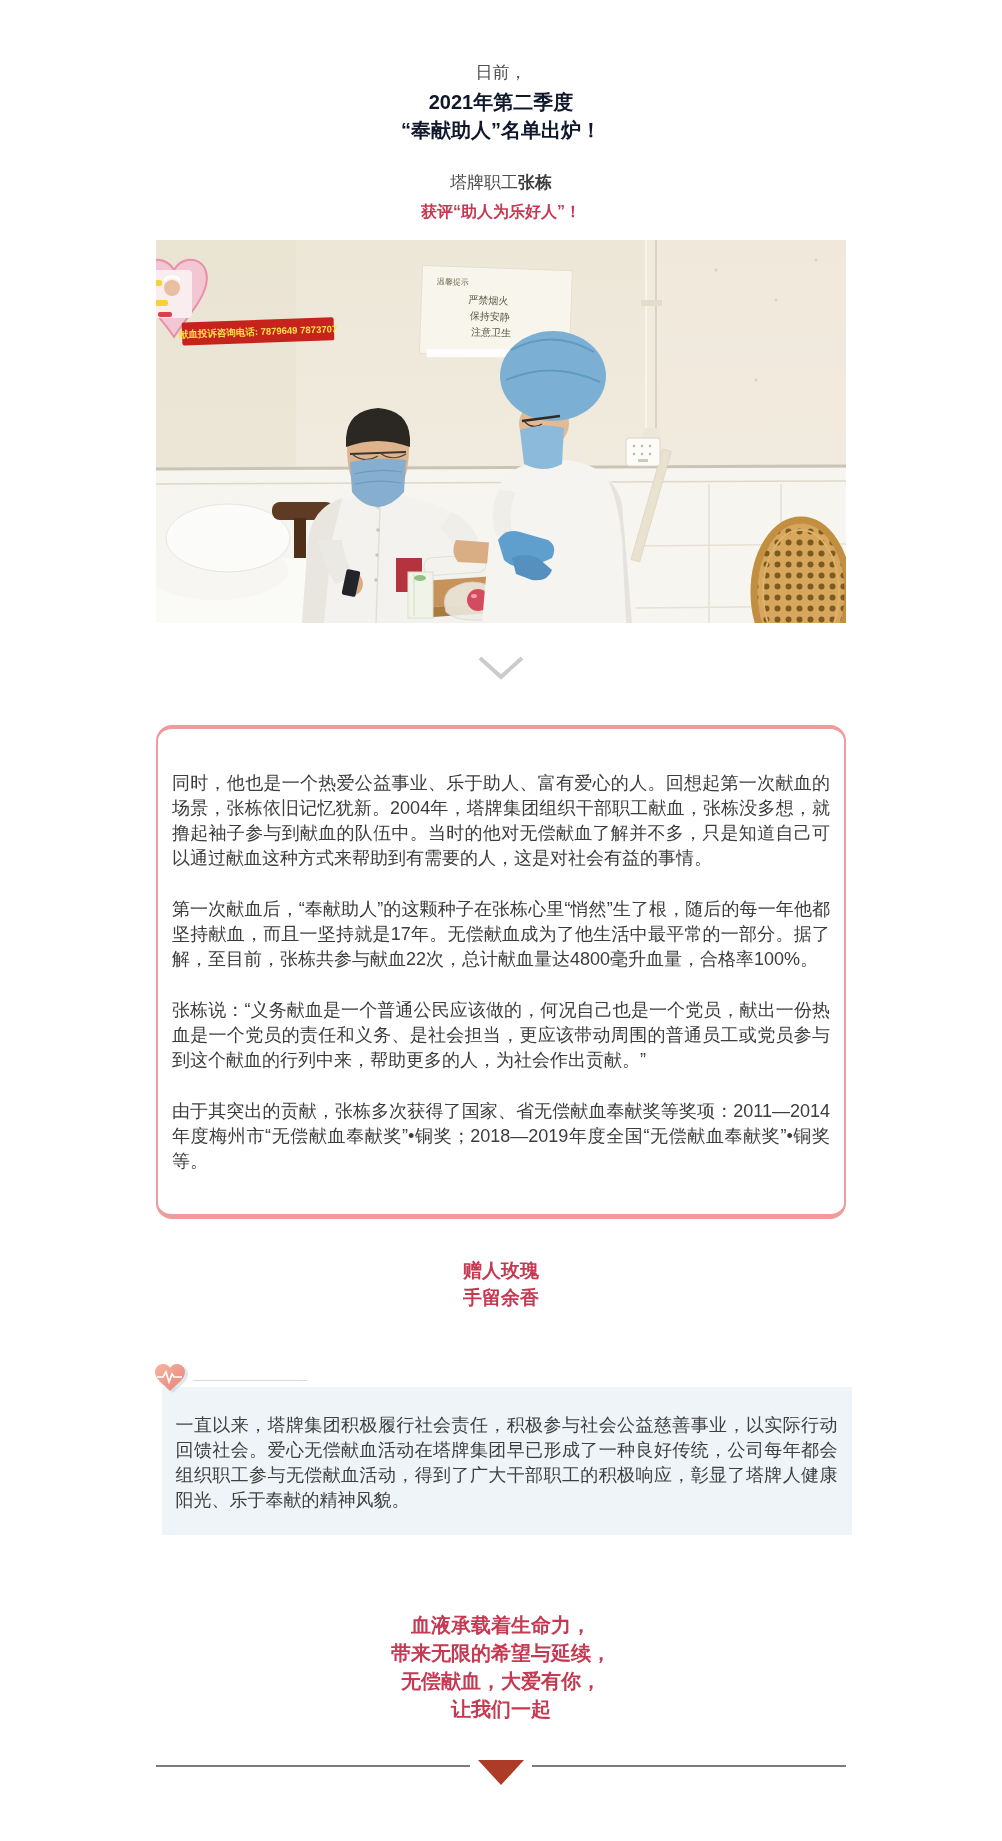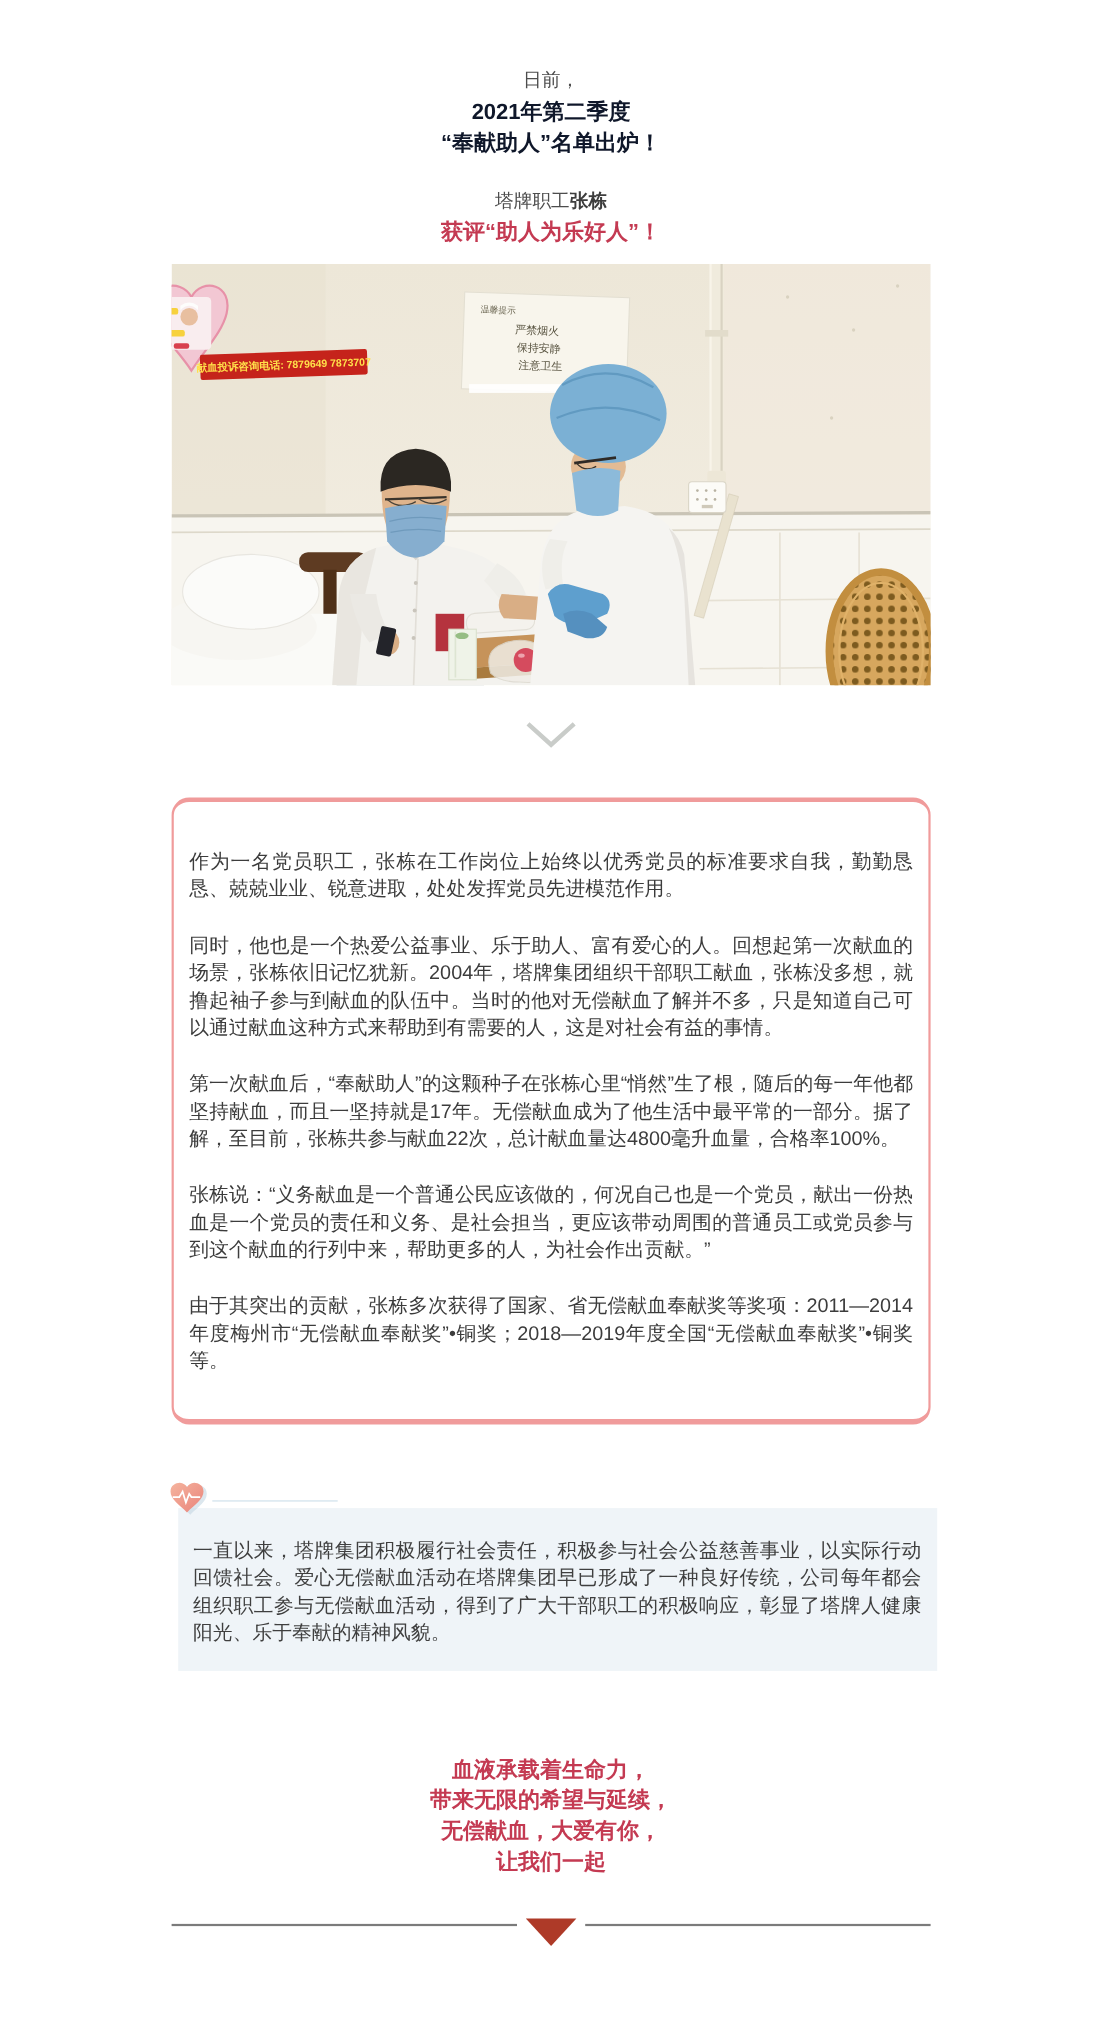--- a/index.html
+++ b/index.html
@@ -5,21 +5,21 @@
   html,body{margin:0;padding:0;background:#ffffff;}
   body{width:1002px;font-family:"Liberation Sans","DejaVu Sans",sans-serif;}
   .page{width:1002px;height:1841px;background:#fff;overflow:hidden;position:relative;}
   .content{width:690px;margin:0 auto;}
 
   
   .intro{padding-top:16px;text-align:center;margin-top:42px;}
   .t-gray{font-size:17px;line-height:30px;color:#4d4d4d;}
   .t-gray2{font-size:17px;line-height:29px;color:#4d4d4d;}
   .t-red-lg{font-size:20px;line-height:28px;color:#0f172a;font-weight:bold;}
-  .t-red-md{font-size:20px;line-height:29px;color:#C43A52;font-weight:bold;}
+  .t-red-md{font-size:16px;line-height:29px;color:#C43A52;font-weight:bold;}
   .sp{margin-top:24px;}
   .t-gray2 b{font-weight:bold;color:#3d3d3d;}
 
   
   figure.photo{margin:14px auto 0;width:690px;height:383px;padding:0;display:block;}
 
   
   .chevron{margin:32px auto 0;width:48px;height:26px;display:block;}
 
   
@@ -221,27 +221,30 @@
     </svg>
   </figure>
 
   <div class="chevron">
     <svg viewBox="0 0 48 26" width="48" height="26">
       <polyline points="3,3 24,22 45,3" fill="none" stroke="#C9CCC9" stroke-width="4"></polyline>
     </svg>
   </div>
 
   <section class="article-box">
-    <p>作为一名党员职工，张栋在工作岗位上始终以优秀党员的标准要求自我，勤勤恳恳、兢兢业业、锐意进取，处处发挥党员先进模范作用。</p>
     <p>同时，他也是一个热爱公益事业、乐于助人、富有爱心的人。回想起第一次献血的场景，张栋依旧记忆犹新。2004年，塔牌集团组织干部职工献血，张栋没多想，就撸起袖子参与到献血的队伍中。当时的他对无偿献血了解并不多，只是知道自己可以通过献血这种方式来帮助到有需要的人，这是对社会有益的事情。</p>
     <p>第一次献血后，“奉献助人”的这颗种子在张栋心里“悄然”生了根，随后的每一年他都坚持献血，而且一坚持就是17年。无偿献血成为了他生活中最平常的一部分。据了解，至目前，张栋共参与献血22次，总计献血量达4800毫升血量，合格率100%。</p>
     <p>张栋说：“义务献血是一个普通公民应该做的，何况自己也是一个党员，献出一份热血是一个党员的责任和义务、是社会担当，更应该带动周围的普通员工或党员参与到这个献血的行列中来，帮助更多的人，为社会作出贡献。”</p>
     <p>由于其突出的贡献，张栋多次获得了国家、省无偿献血奉献奖等奖项：2011—2014年度梅州市“无偿献血奉献奖”•铜奖；2018—2019年度全国“无偿献血奉献奖”•铜奖等。</p>
   </section>
 
+  <div class="slogan content">
+    <div>赠人玫瑰</div>
+    <div>手留余香</div>
+  </div>
 
   <section class="highlight-wrap">
     <span class="heart-badge">
       <svg viewBox="0 0 36 32" width="36" height="32">
         <path d="M20 30 C 13 23, 5 18, 5 11 C 5 5.5, 9.5 3, 13.5 3 C 16.5 3, 19 5, 20 7 C 21 5, 23.5 3, 26.5 3 C 30.5 3, 35 5.5, 35 11 C 35 18, 27 23, 20 30 Z" fill="#BFD4E0" opacity="0.55"></path>
         <path d="M17 28 C 10 21, 2 16, 2 9 C 2 3.5, 6.5 1, 10.5 1 C 13.5 1, 16 3, 17 5 C 18 3, 20.5 1, 23.5 1 C 27.5 1, 32 3.5, 32 9 C 32 16, 24 21, 17 28 Z" fill="url(#hg)"></path>
         <defs>
           <linearGradient id="hg" x1="0" y1="0" x2="1" y2="1">
             <stop offset="0" stop-color="#F5B49E"></stop>
               <stop offset="1" stop-color="#E9837B"></stop>

